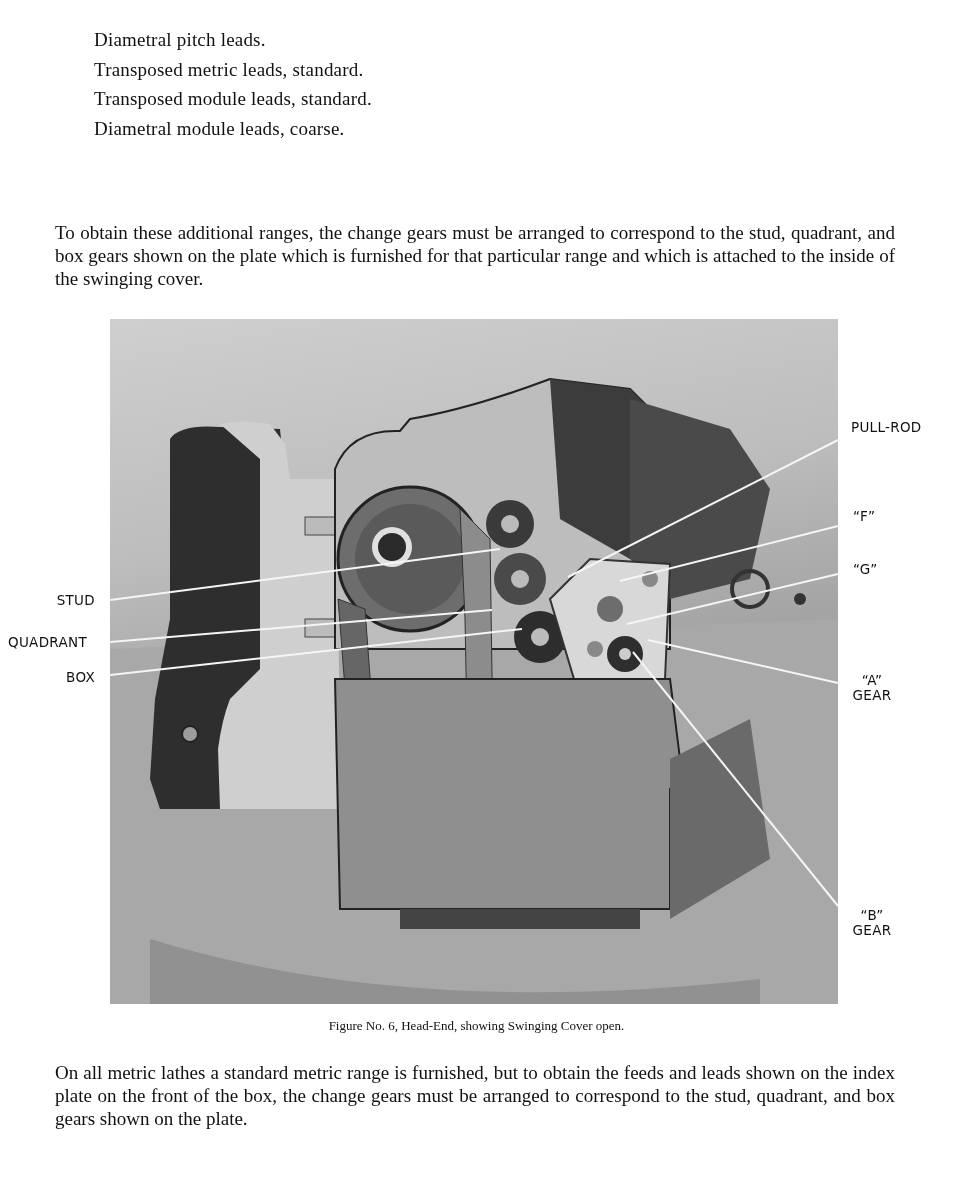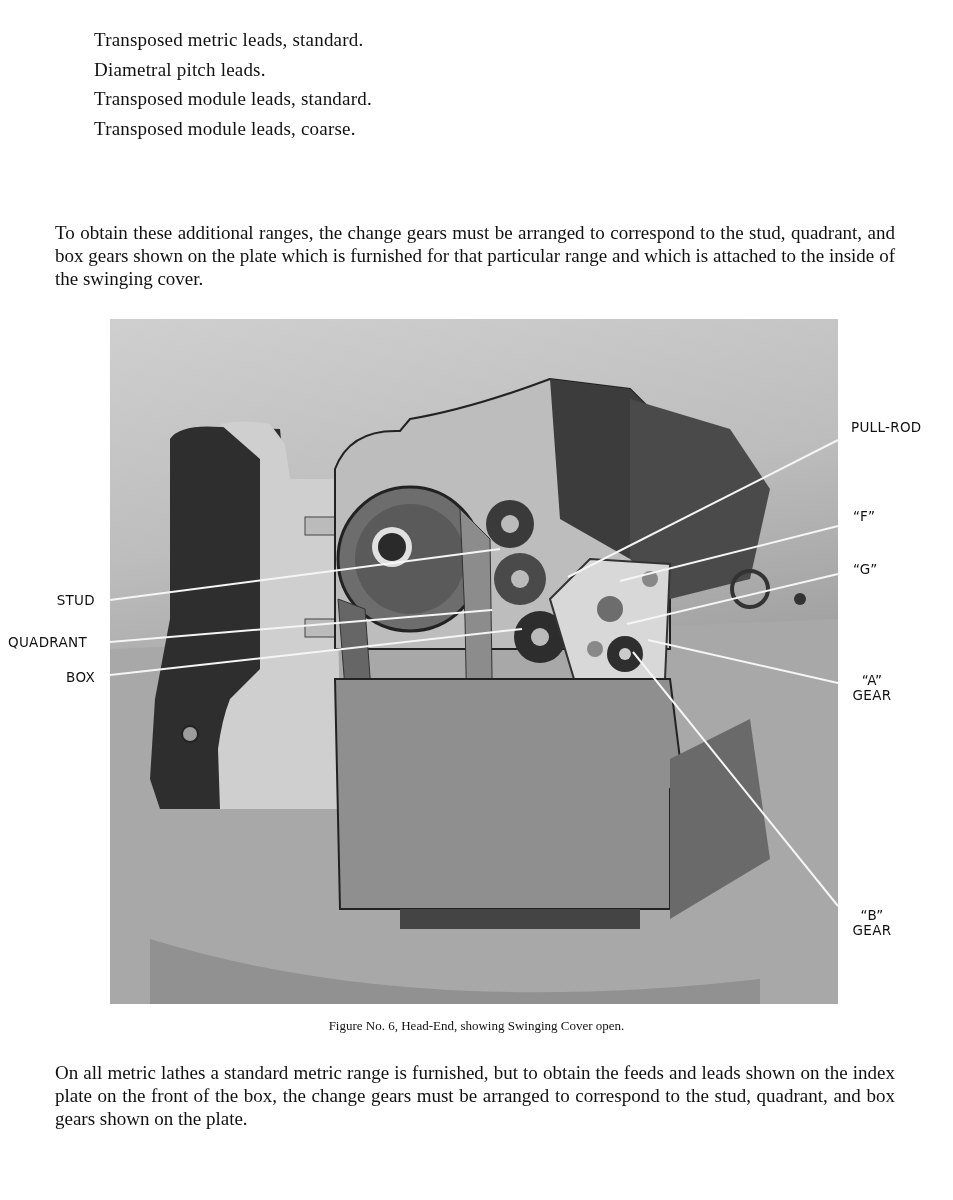--- a/index.html
+++ b/index.html
@@ -35,24 +35,24 @@
     .page-num {
       position: absolute; left: 0; width: 953px; top: 1212px; text-align: center;
       font-size: 19px; font-weight: bold;
     }
     .leaders { position: absolute; left: 0; top: 0; pointer-events: none; }
   </style>
 </head>
 <body>
 
 <ul class="list">
+  <li>Diametral pitch leads.</li>
   <li>Transposed metric leads, standard.</li>
-  <li>Diametral pitch leads.</li>
   <li>Transposed module leads, standard.</li>
-  <li>Transposed module leads, coarse.</li>
+  <li>Diametral module leads, coarse.</li>
 </ul>
 
 <p class="para para1">To obtain these additional ranges, the change gears must be arranged to correspond to the stud, quadrant, and box gears shown on the plate which is furnished for that particular range and which is attached to the inside of the swinging cover.</p>
 
 <div class="photo">
   <svg width="728" height="685" viewBox="0 0 728 685">
 
     <path d="M0 330 L728 300 L728 685 L0 685 Z" fill="#a8a8a8"></path>
     <path d="M40 620 Q300 700 650 660 L650 685 L40 685 Z" fill="#7a7a7a" opacity="0.5"></path>
 

